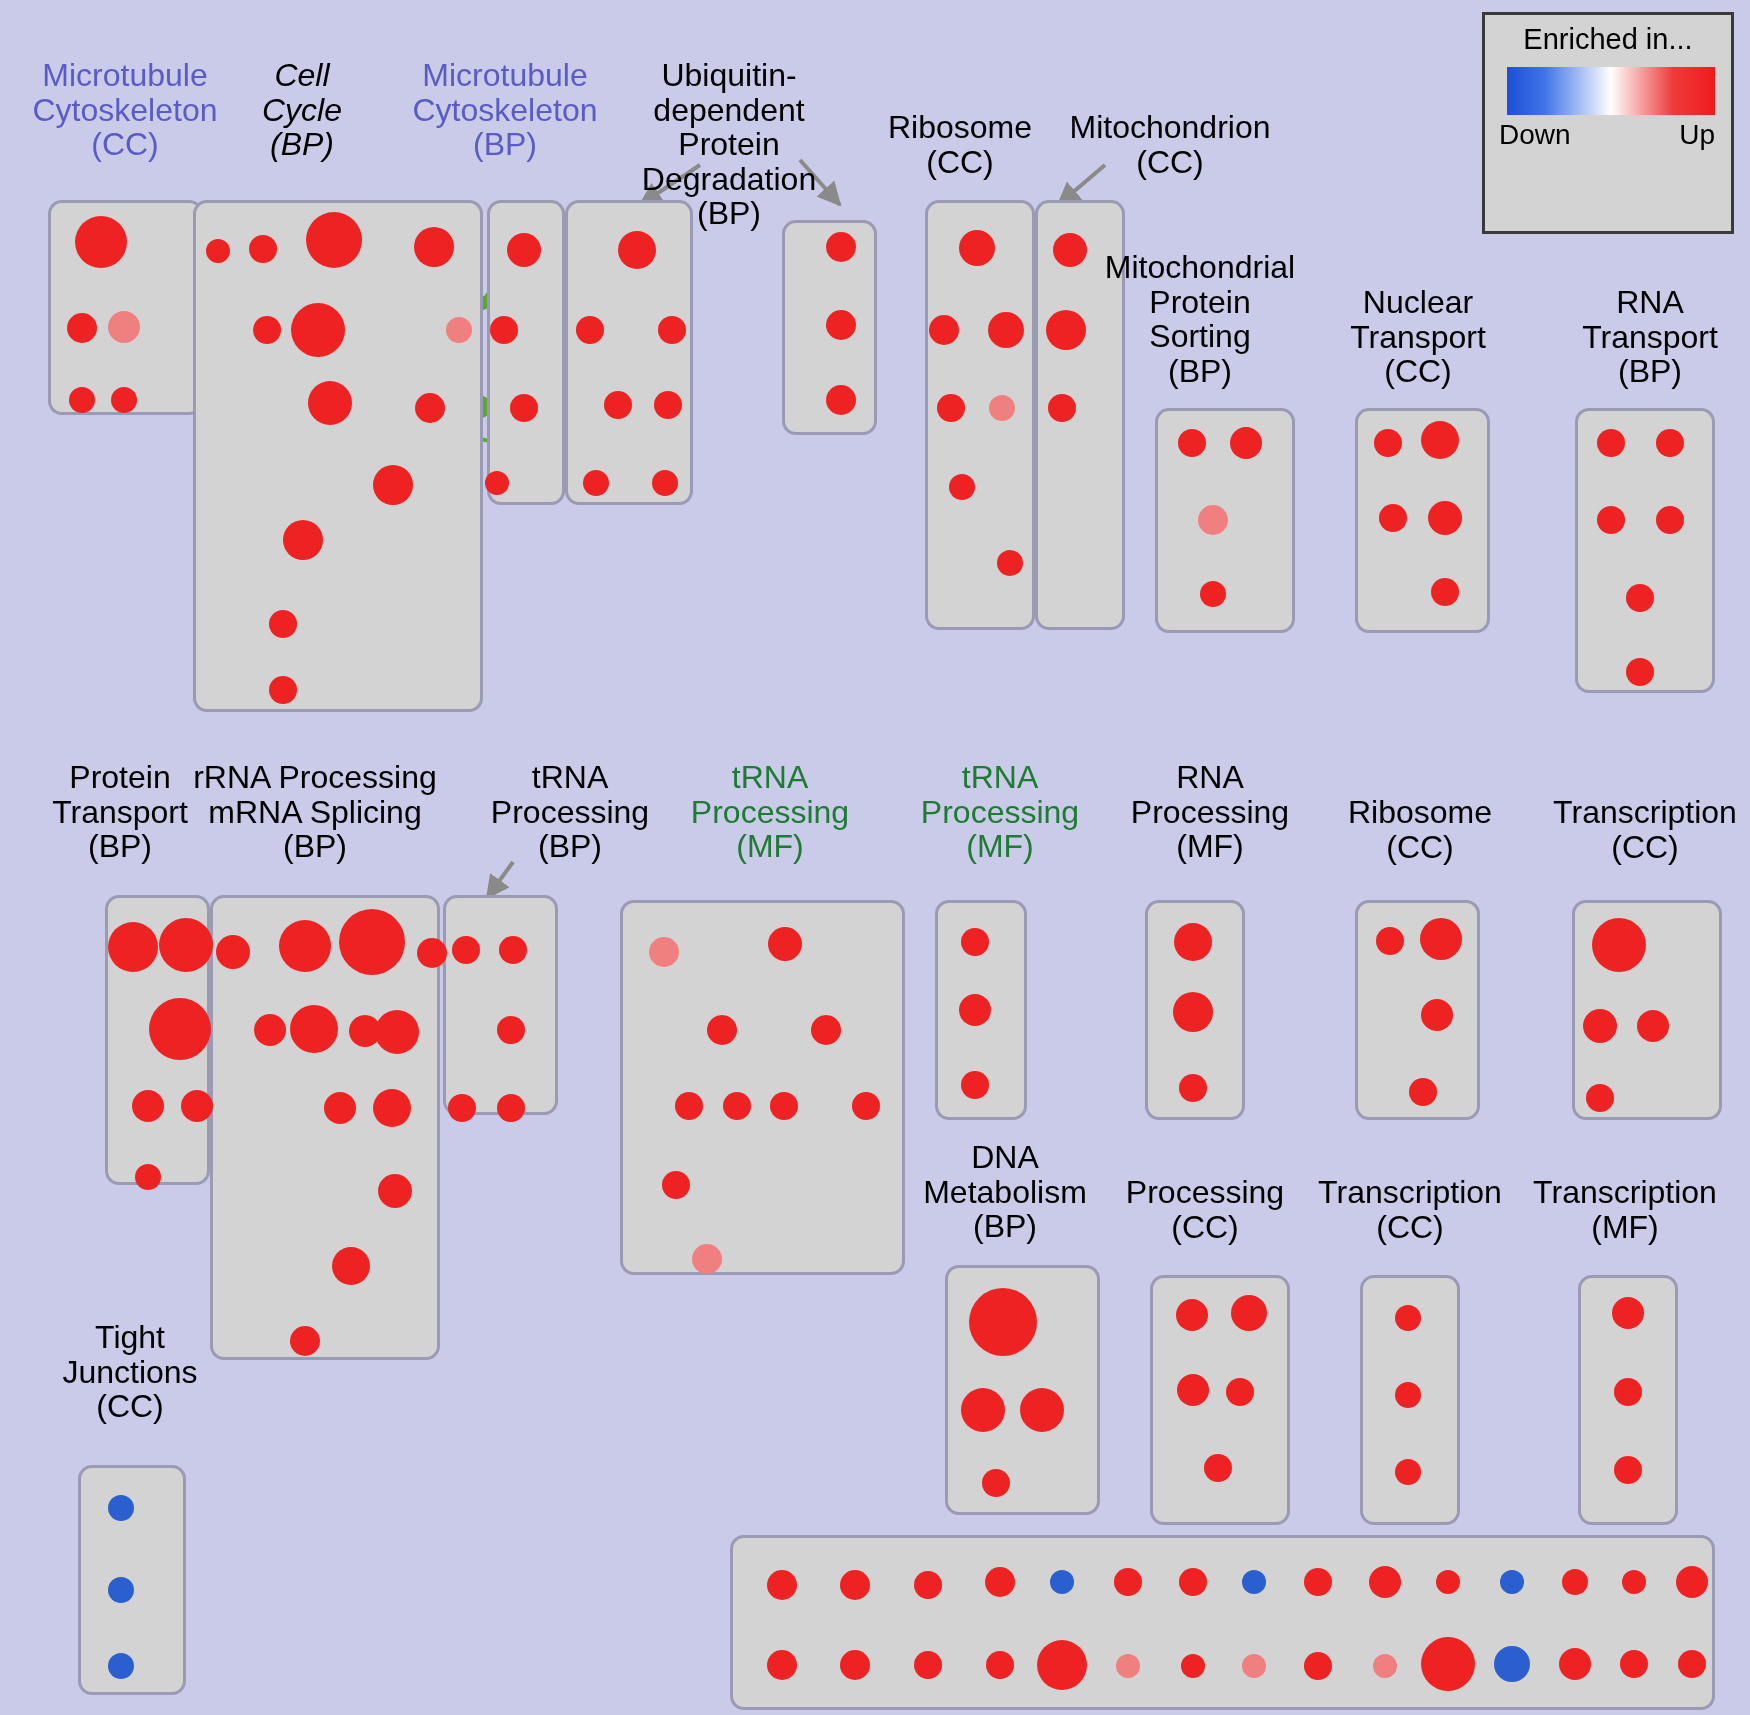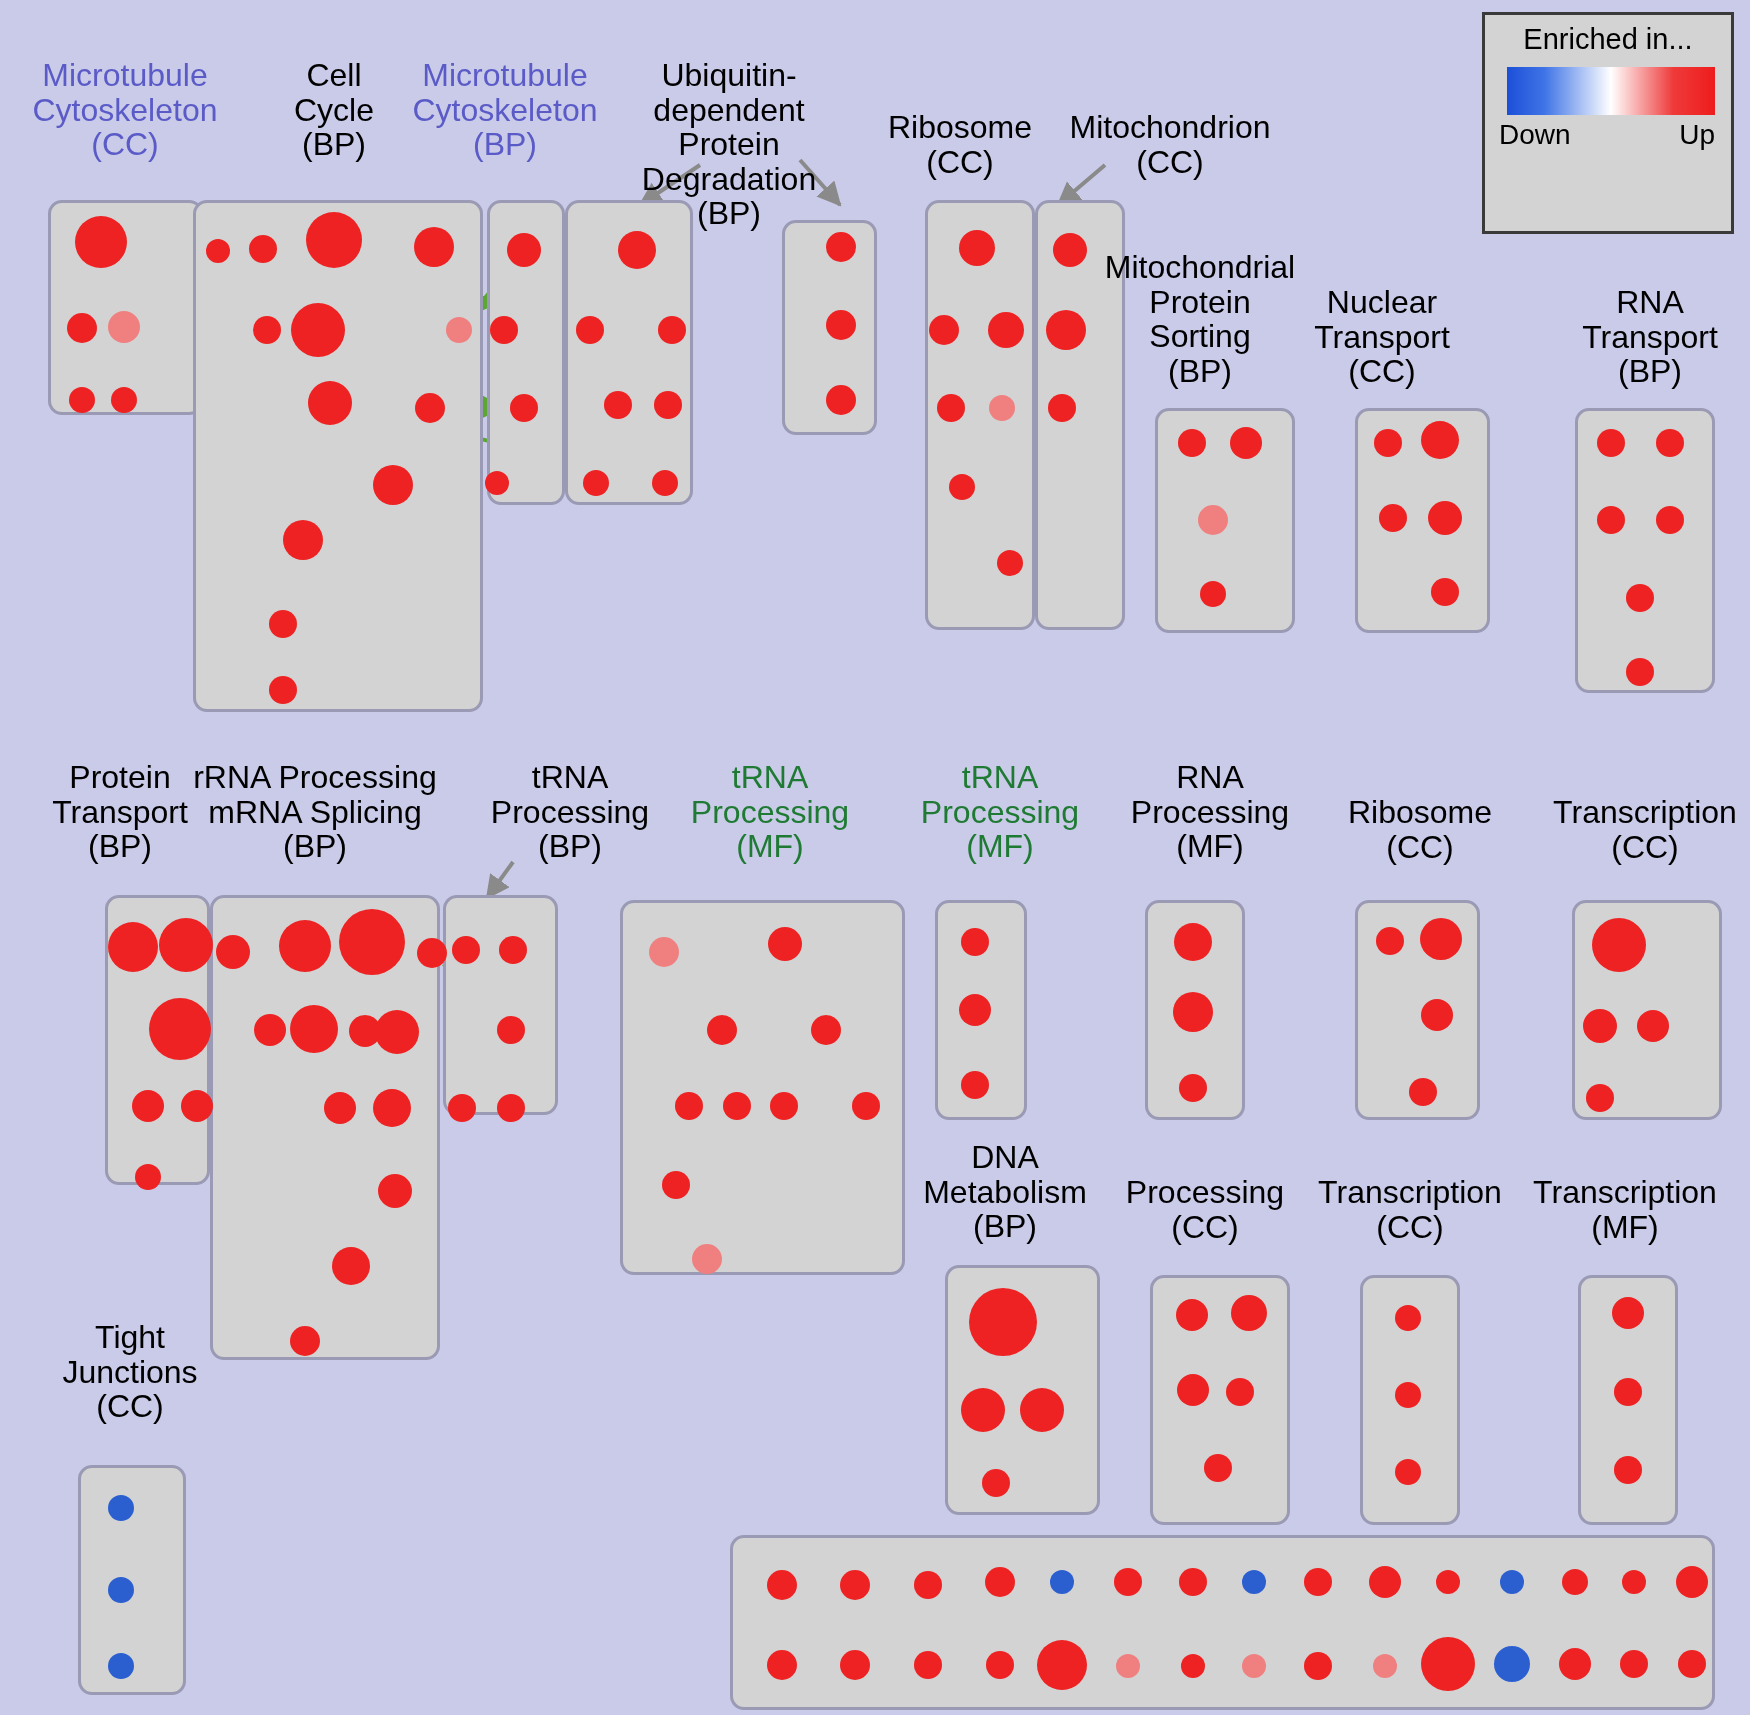--- a/index.html
+++ b/index.html
@@ -380,40 +380,40 @@
       <div class="node" style="left: 1559px; top: 1648px; width: 32px; height: 32px; background: rgb(238, 34, 34);"></div>
       <div class="node" style="left: 1622px; top: 1570px; width: 24px; height: 24px; background: rgb(238, 34, 34);"></div>
       <div class="node" style="left: 1620px; top: 1650px; width: 28px; height: 28px; background: rgb(238, 34, 34);"></div>
       <div class="node" style="left: 1676px; top: 1566px; width: 32px; height: 32px; background: rgb(238, 34, 34);"></div>
       <div class="node" style="left: 1678px; top: 1650px; width: 28px; height: 28px; background: rgb(238, 34, 34);"></div>
     </div>
   <div id="labels-layer">
       <div class="label cc-purple" style="left: 20px; top: 58px; width: 210px;">Microtubule
 Cytoskeleton
 (CC)</div>
-      <div class="label" style="left: 264px; top: 58px; width: 140px;">Cell
+      <div class="label" style="left: 232px; top: 58px; width: 140px; font-style: italic;">Cell
 Cycle
 (BP)</div>
       <div class="label cc-purple" style="left: 400px; top: 58px; width: 210px;">Microtubule
 Cytoskeleton
 (BP)</div>
       <div class="label" style="left: 634px; top: 58px; width: 190px;">Ubiquitin-
 dependent
 Protein
 Degradation
 (BP)</div>
       <div class="label" style="left: 870px; top: 110px; width: 180px;">Ribosome
 (CC)</div>
       <div class="label" style="left: 1055px; top: 110px; width: 230px;">Mitochondrion
 (CC)</div>
       <div class="label" style="left: 1095px; top: 250px; width: 210px;">Mitochondrial
 Protein
 Sorting
 (BP)</div>
-      <div class="label" style="left: 1292px; top: 285px; width: 180px;">Nuclear
+      <div class="label" style="left: 1328px; top: 285px; width: 180px;">Nuclear
 Transport
 (CC)</div>
       <div class="label" style="left: 1560px; top: 285px; width: 180px;">RNA
 Transport
 (BP)</div>
       <div class="label" style="left: 35px; top: 760px; width: 170px;">Protein
 Transport
 (BP)</div>
       <div class="label" style="left: 185px; top: 760px; width: 260px;">rRNA Processing
 mRNA Splicing

